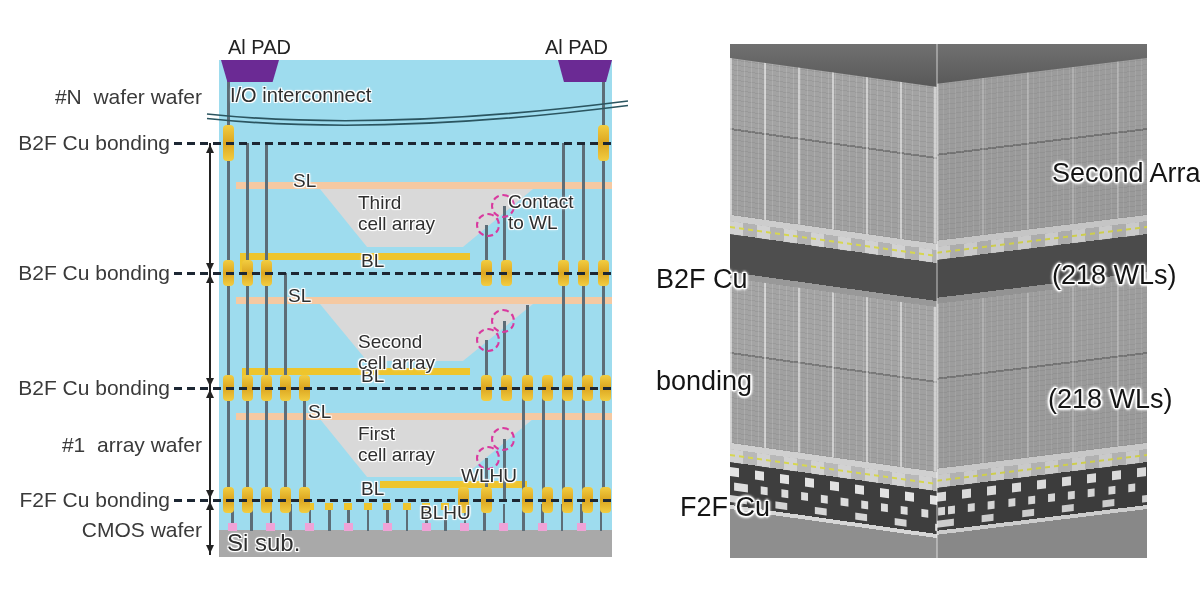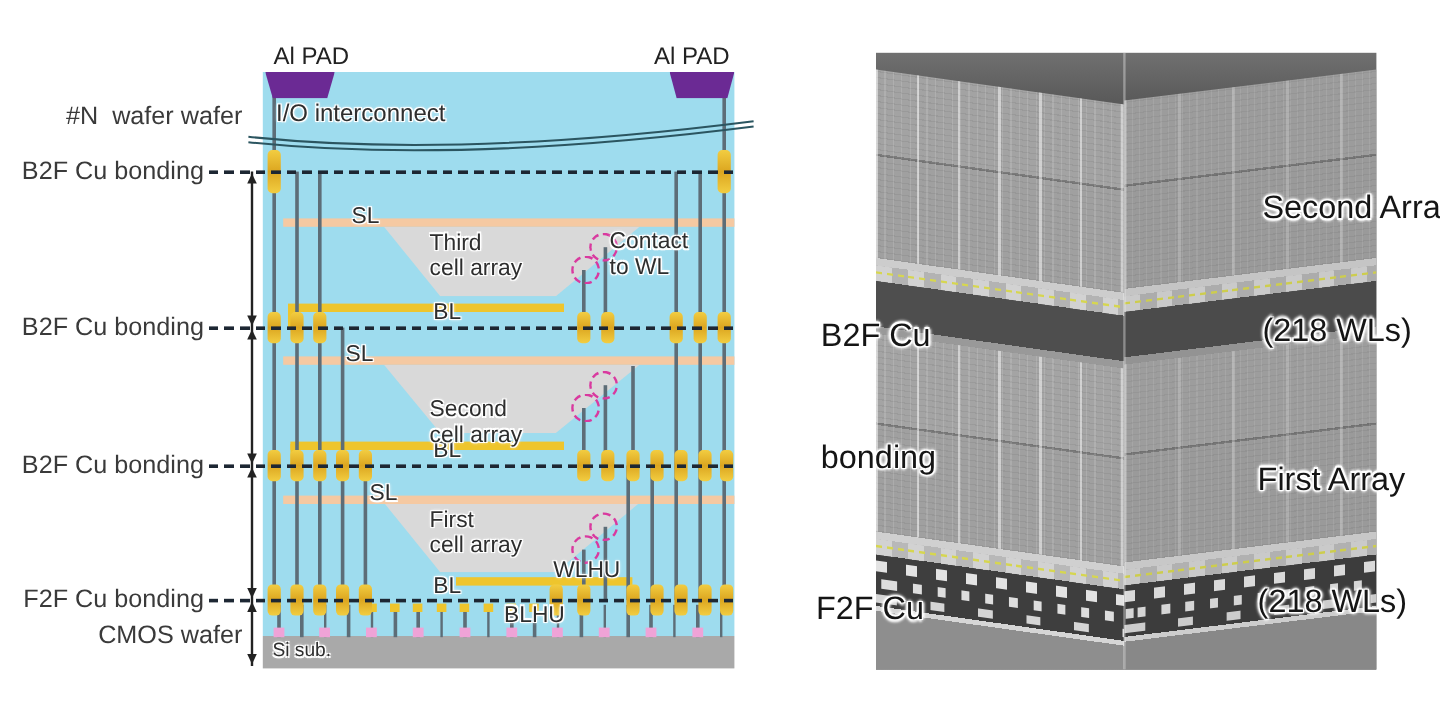--- a/index.html
+++ b/index.html
@@ -51,20 +51,21 @@
 </head>
 <body>
 
 <div id="fig">
 
   <div id="build-layer" class="abs" style="left:0;top:0;width:1200px;height:589px;">
       <div class="abs lleft" style="left: 0px; top: 84px; width: 202px; white-space: pre;">#N  wafer wafer</div>
       <div class="abs lleft" style="left: 0px; top: 130px; width: 170px; white-space: pre;">B2F Cu bonding</div>
       <div class="abs lleft" style="left: 0px; top: 260px; width: 170px; white-space: pre;">B2F Cu bonding</div>
       <div class="abs lleft" style="left: 0px; top: 375px; width: 170px; white-space: pre;">B2F Cu bonding</div>
+      <div class="abs lleft" style="left: 0px; top: 432px; width: 202px; white-space: pre;">#1  array wafer</div>
       <div class="abs lleft" style="left: 0px; top: 487px; width: 170px; white-space: pre;">F2F Cu bonding</div>
       <div class="abs lleft" style="left: 0px; top: 517px; width: 202px; white-space: pre;">CMOS wafer</div>
       <div class="abs" style="left: 219px; top: 60px; width: 393px; height: 470px; background: rgb(158, 220, 238); z-index: 1;"></div>
       <div class="abs" style="left: 219px; top: 530px; width: 393px; height: 27px; background: rgb(169, 169, 169); z-index: 2;"></div>
       <div class="abs" style="left: 221px; top: 60px; width: 58px; height: 22px; background: rgb(107, 42, 148); clip-path: polygon(0px 0px, 100% 0px, 89% 100%, 11% 100%); z-index: 16;"></div>
       <div class="abs" style="left: 228px; top: 36px; font-size: 20px; color: rgb(34, 34, 34); z-index: 40; white-space: pre;">Al PAD</div>
       <div class="abs" style="left: 558px; top: 60px; width: 54px; height: 22px; background: rgb(107, 42, 148); clip-path: polygon(0px 0px, 100% 0px, 89% 100%, 11% 100%); z-index: 16;"></div>
       <div class="abs" style="left: 545px; top: 36px; font-size: 20px; color: rgb(34, 34, 34); z-index: 40; white-space: pre;">Al PAD</div>
       <div class="abs" style="left: 227px; top: 80px; width: 3px; height: 63px; background: rgb(93, 109, 119); z-index: 12;"></div>
       <div class="abs" style="left: 602px; top: 80px; width: 3px; height: 63px; background: rgb(93, 109, 119); z-index: 12;"></div>
@@ -200,21 +201,21 @@
       <div class="abs" style="left: 502.6px; top: 504px; width: 2.5px; height: 27px; background: rgb(93, 109, 119); z-index: 11;"></div>
       <div class="abs" style="left: 499.1px; top: 523px; width: 9px; height: 8px; background: rgb(239, 163, 215); z-index: 13;"></div>
       <div class="abs" style="left: 522px; top: 504px; width: 2.5px; height: 27px; background: rgb(93, 109, 119); z-index: 11;"></div>
       <div class="abs" style="left: 541.4px; top: 504px; width: 2.5px; height: 27px; background: rgb(93, 109, 119); z-index: 11;"></div>
       <div class="abs" style="left: 537.9px; top: 523px; width: 9px; height: 8px; background: rgb(239, 163, 215); z-index: 13;"></div>
       <div class="abs" style="left: 560.8px; top: 504px; width: 2.5px; height: 27px; background: rgb(93, 109, 119); z-index: 11;"></div>
       <div class="abs" style="left: 580.2px; top: 504px; width: 2.5px; height: 27px; background: rgb(93, 109, 119); z-index: 11;"></div>
       <div class="abs" style="left: 576.7px; top: 523px; width: 9px; height: 8px; background: rgb(239, 163, 215); z-index: 13;"></div>
       <div class="abs" style="left: 599.6px; top: 504px; width: 2.5px; height: 27px; background: rgb(93, 109, 119); z-index: 11;"></div>
       <div class="abs halo" style="left: 420px; top: 502px; z-index: 40; white-space: pre;">BLHU</div>
-      <div class="abs halo" style="left: 227px; top: 532px; font-size: 16px; z-index: 40; white-space: pre;">Si sub.</div>
+      <div class="abs halo" style="left: 227px; top: 532px; font-size: 24px; z-index: 40; white-space: pre;">Si sub.</div>
       <div class="abs halo" style="left: 230px; top: 85px; font-size: 20px; z-index: 30; white-space: pre;">I/O interconnect</div>
     </div>
 
   <svg class="overlay" width="1200" height="589">
     <path d="M207,114 C330,127 470,121 628,101" fill="none" stroke="#2b5560" stroke-width="1.7"></path>
     <path d="M207,118.5 C330,131.5 470,125.5 628,105.5" fill="none" stroke="#2b5560" stroke-width="1.7"></path>
   </svg>
 
   <svg id="arrow-svg" class="overlay" width="1200" height="589">
       <line x1="210" y1="143" x2="210" y2="555" stroke="#222" stroke-width="2"></line>
@@ -251,26 +252,25 @@
       <div class="ovl cmos2"></div>
       <div class="ovl cmos3"></div>
     </div>
     <div class="corner"></div>
   </div>
 
   <div class="sem-label" id="lbl-second" style="left: 1052px; top: 88px;">
     <span class="ln">Second Array</span>
     <span class="ln">(218 WLs)</span>
   </div>
-  <div class="sem-label" id="lbl-b2f" style="left: 684px; top: 194px;">
+  <div class="sem-label" id="lbl-b2f" style="left: 656px; top: 194px;">
     <span class="ln">B2F Cu</span>
     <span class="ln">bonding</span>
   </div>
   <div class="sem-label" id="lbl-first" style="left: 1048px; top: 314px;">
-    <span class="ln">First Array</span>
     <span class="ln">(218 WLs)</span>
   </div>
   <div class="sem-label" id="lbl-f2f" style="left: 680px; top: 422px;">
     <span class="ln">F2F Cu</span>
     
   </div>
   <div class="sem-label" id="lbl-cmos" style="left: 1046px; top: 518px;">
     <span class="ln">CMOS</span>
   </div>
 

